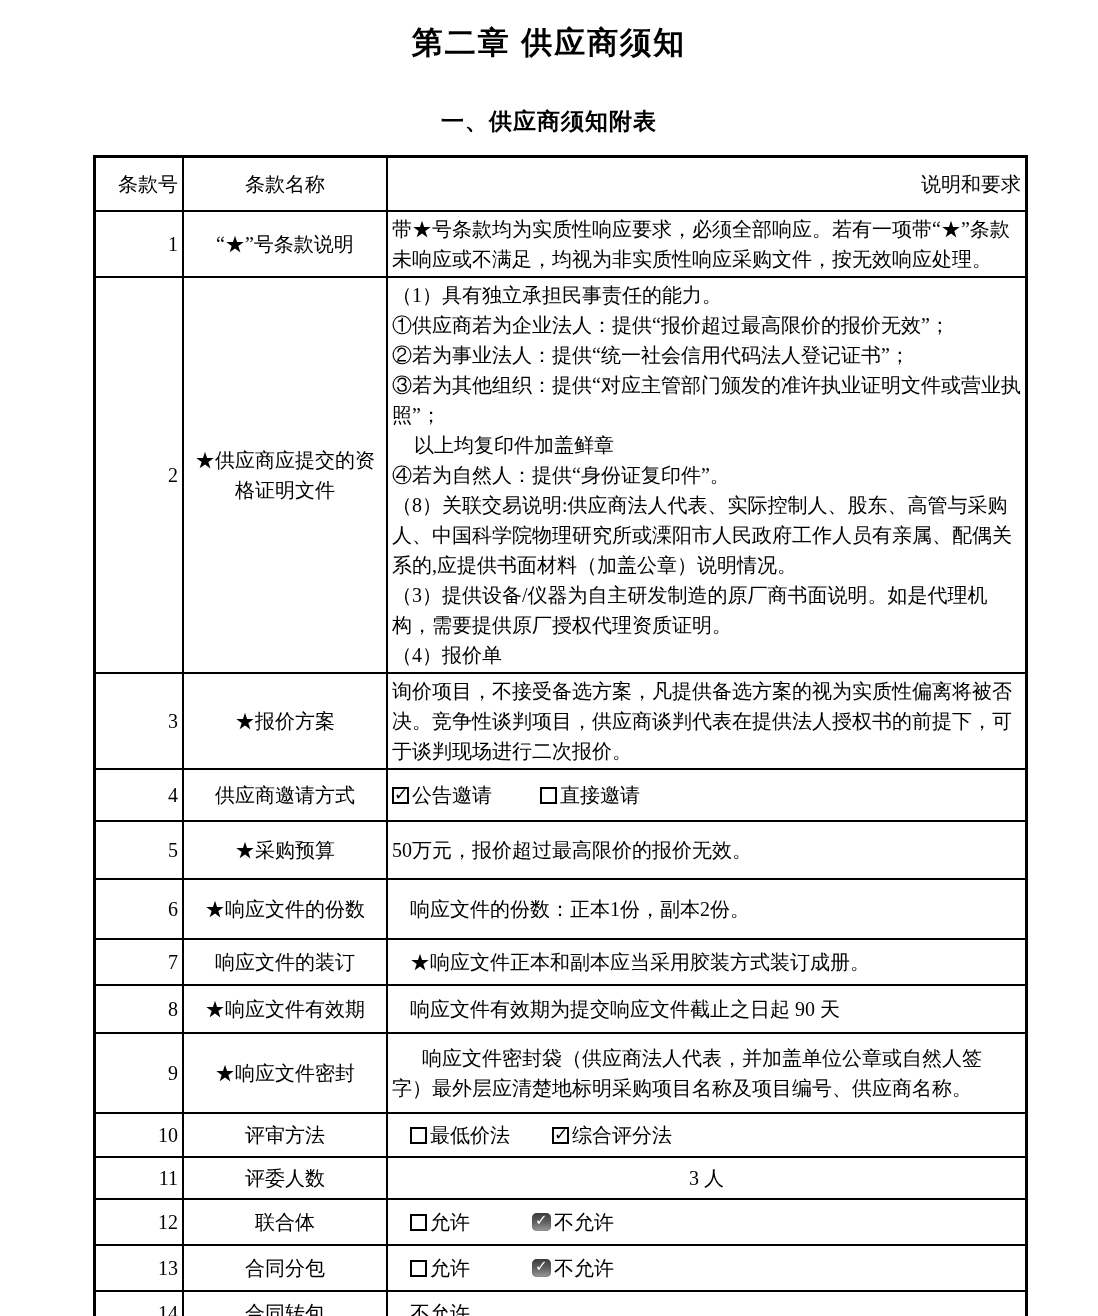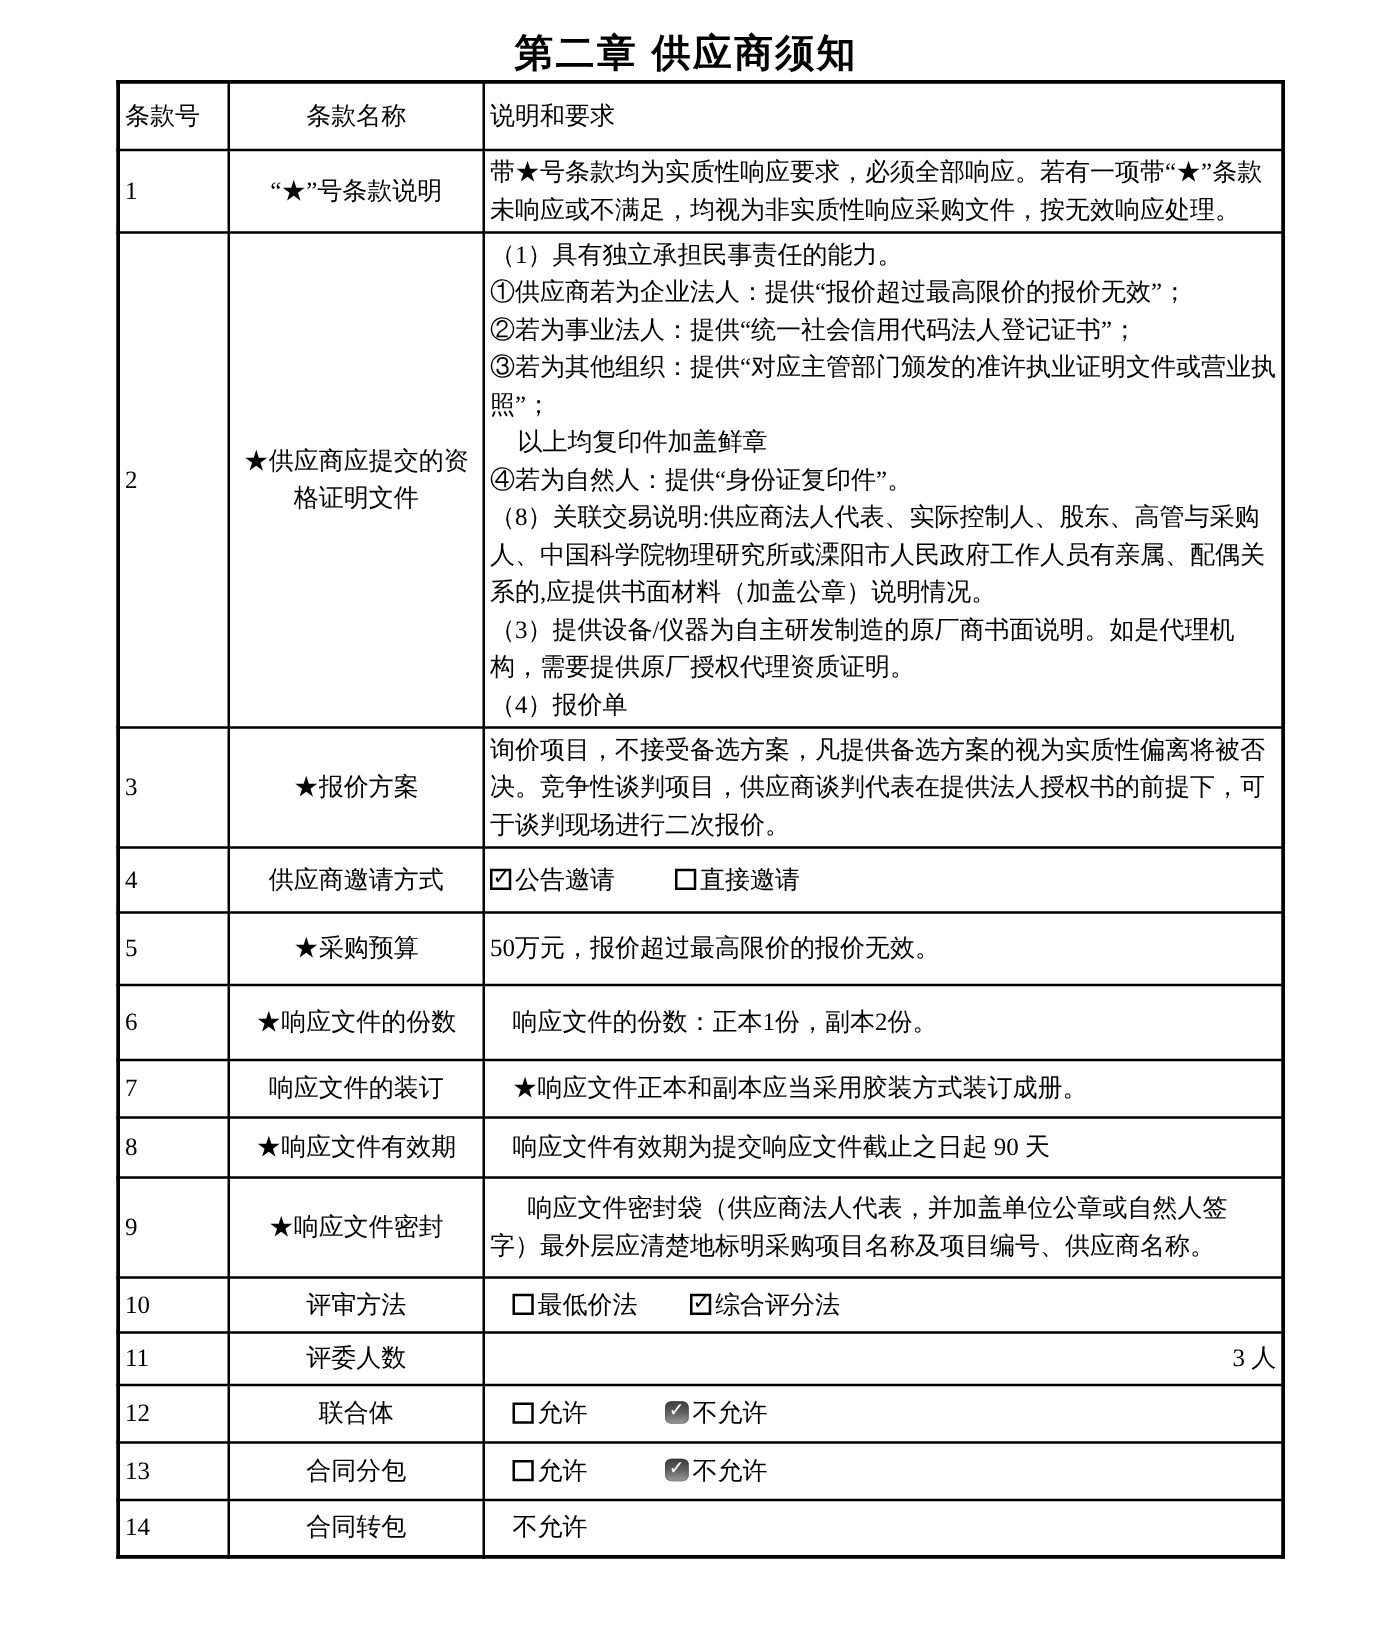--- a/index.html
+++ b/index.html
@@ -39,23 +39,23 @@
   }
   table.notice th, table.notice td{
     border:2px solid #000;
     padding:2px 4px;
     font-size:20px;
     font-weight:normal;
     vertical-align:middle;
     word-break:break-all;
     line-height:1.5;
   }
-  th.col-no, td.cell-no{width:78px;text-align:left;}
+  th.col-no, td.cell-no{width:78px;text-align:right;}
   th.col-name, td.cell-name{width:194px;text-align:center;}
-  th.col-desc{width:629px;text-align:left;}
+  th.col-desc{width:629px;text-align:right;}
   td.cell-desc{width:629px;text-align:left;}
   thead tr{height:54px;}
   td.cell-desc p{margin:0;}
   tbody tr:nth-child(1){height:65px;}
   tbody tr:nth-child(2){height:385px;}
   tbody tr:nth-child(3){height:92px;}
   tbody tr:nth-child(4){height:52px;}
   tbody tr:nth-child(5){height:58px;}
   tbody tr:nth-child(6){height:60px;}
   tbody tr:nth-child(7){height:46px;}
@@ -95,20 +95,21 @@
     font-size:15px;font-weight:bold;color:#fff;
     font-family:"DejaVu Sans",sans-serif;
   }
   .gap{display:inline-block;height:1px;}
 </style>
 </head>
 <body>
 
 <div class="page">
   <h1 class="chapter-title">第二章  供应商须知</h1>
+  <h2 class="section-title">一、供应商须知附表</h2>
 
   <table class="notice">
     <thead>
       <tr>
         <th class="col-no">条款号</th>
         <th class="col-name">条款名称</th>
         <th class="col-desc">说明和要求</th>
       </tr>
     </thead>
     <tbody>
@@ -187,21 +188,21 @@
           <td class="cell-no">10</td>
           <td class="cell-name">评审方法</td>
           <td class="cell-desc">
             <p style="padding-left: 18px;"><span class="cb empty"></span>最低价法<span class="gap" style="width: 42px;"></span><span class="cb checked"></span>综合评分法</p>
           </td>
         </tr>
         <tr>
           <td class="cell-no">11</td>
           <td class="cell-name">评委人数</td>
           <td class="cell-desc">
-            <p style="text-align: right;">3 人</p>
+            <p style="text-align: center;">3 人</p>
           </td>
         </tr>
         <tr>
           <td class="cell-no">12</td>
           <td class="cell-name">联合体</td>
           <td class="cell-desc">
             <p style="padding-left: 18px;"><span class="cb empty"></span>允许<span class="gap" style="width: 62px;"></span><span class="cb dark"></span>不允许</p>
           </td>
         </tr>
         <tr>

